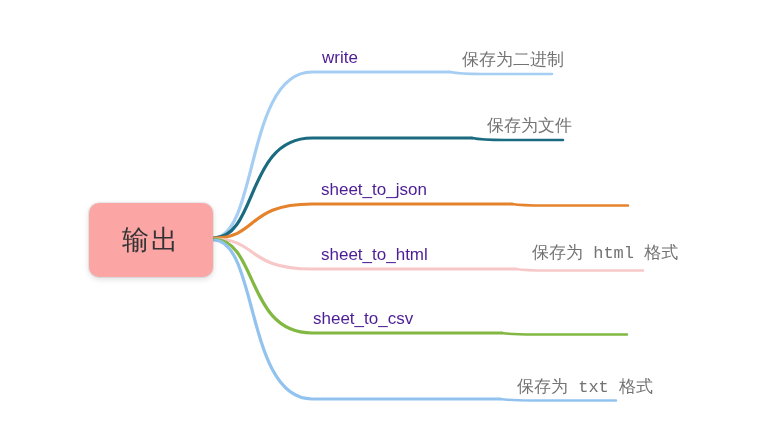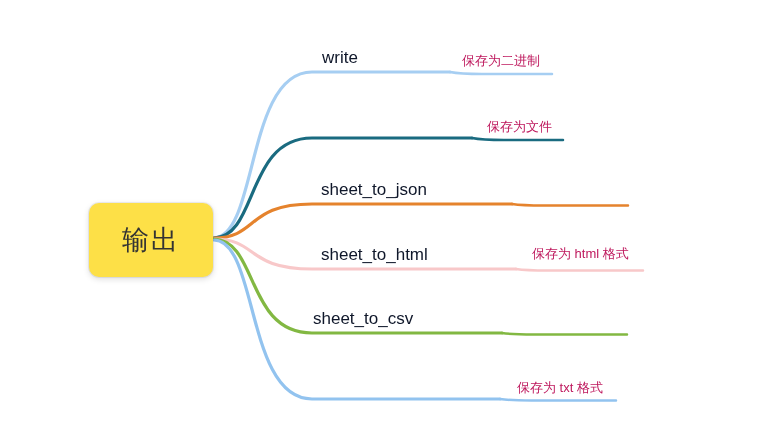--- a/index.html
+++ b/index.html
@@ -4,30 +4,30 @@
 <style>
   html,body{margin:0;padding:0;}
   body{
     width:774px;height:443px;background:#ffffff;position:relative;overflow:hidden;
     font-family:"Liberation Sans","DejaVu Sans",sans-serif;
   }
   .canvas{position:absolute;left:0;top:0;width:774px;height:443px;}
   svg.links{position:absolute;left:0;top:0;pointer-events:none;}
   .root-node{
     position:absolute;left:89px;top:203px;width:124px;height:74px;
-    background:#fde047;border-radius:10px;
+    background:#fca5a5;border-radius:10px;
     box-shadow:0 0 0 1px rgba(0,0,0,0.06),0 2px 6px rgba(0,0,0,0.14);
     display:flex;align-items:center;justify-content:center;
     font-size:27px;color:#333333;letter-spacing:2px;cursor:default;
   }
   .branch-label{
-    position:absolute;font-size:17px;color:#0f172a;white-space:nowrap;line-height:22px;
+    position:absolute;font-size:17px;color:#4c1d95;white-space:nowrap;line-height:22px;
   }
   .branch-note{
-    position:absolute;font-size:13px;color:#be185d;white-space:nowrap;line-height:18px;
+    position:absolute;font-size:17px;color:#737373;white-space:nowrap;line-height:18px;font-family:Liberation Mono, monospace;
   }
 </style>
 </head>
 <body>
 
 <div class="canvas">
 
   <svg class="links" width="774" height="443" viewBox="0 0 774 443">
 
     <path d="M214,238 C258,236 246,72 312,72 L450,72" fill="none" stroke-width="3.2" stroke-linecap="round" stroke="#a6cef2"></path>

